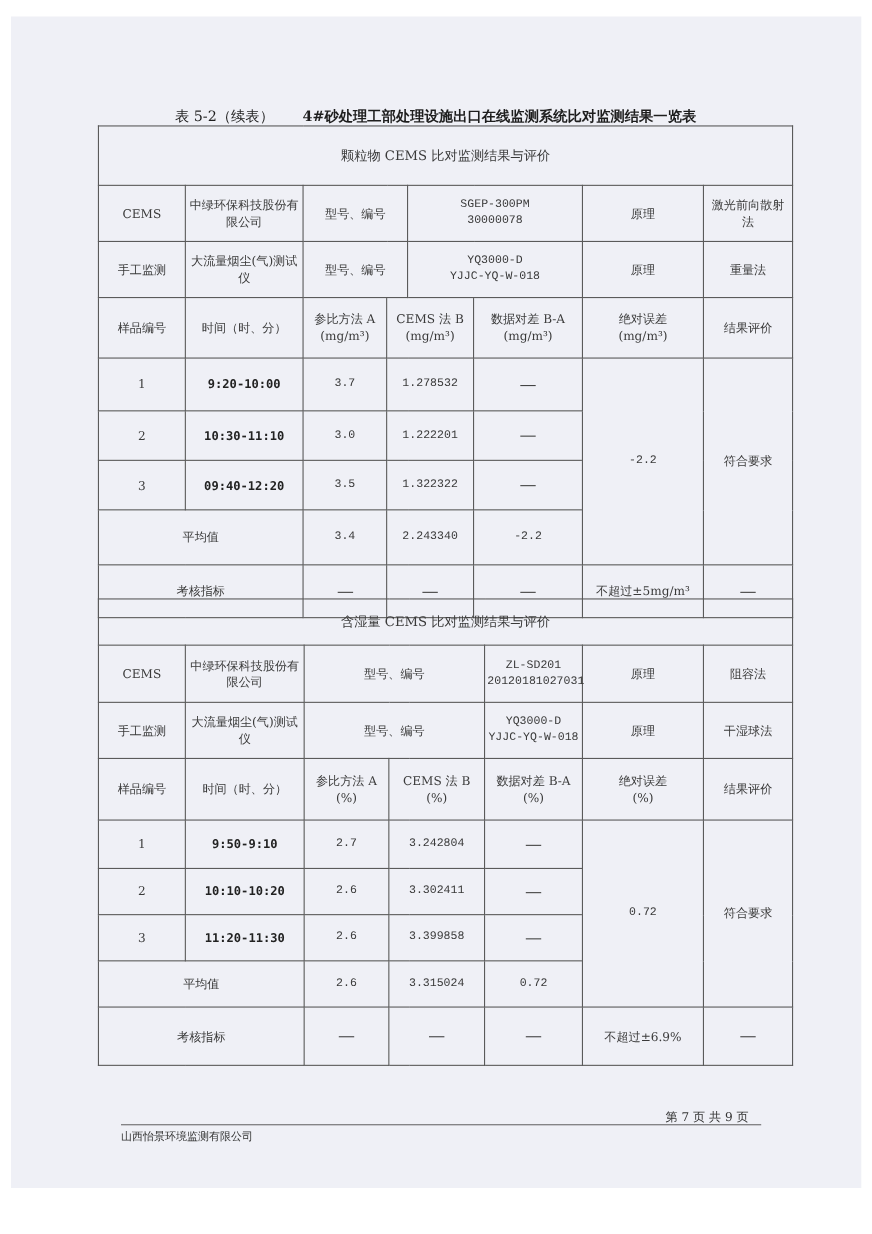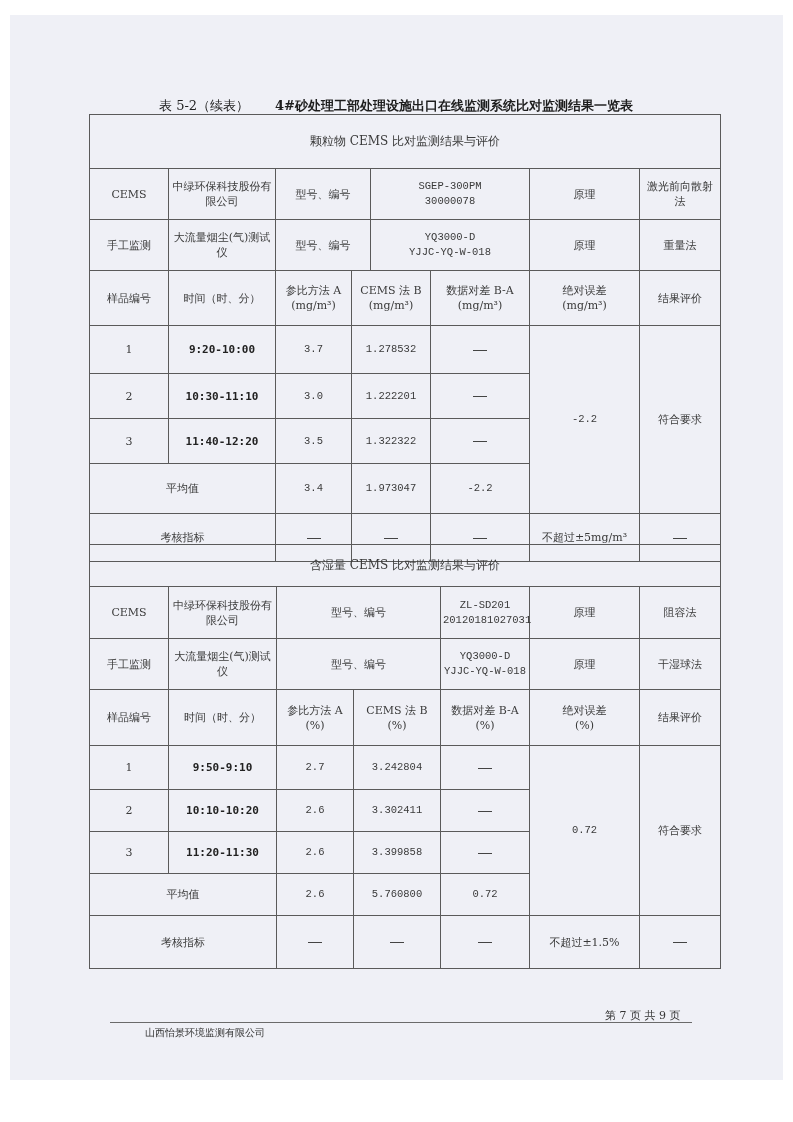--- a/index.html
+++ b/index.html
@@ -27,21 +27,21 @@
   }
   .tbl td.title { font-size: 12px; }
   .tbl td.bold { font-weight: bold; color: #222; font-family: "DejaVu Sans Mono", "Liberation Mono", monospace; font-size: 11px; text-align: center; }
   .tbl td.mono { font-family: Liberation Mono, monospace; font-size: 10.5px; }
   .tbl td .dash { display: inline-block; width: 14px; height: 0; border-top: 1.5px solid #444; vertical-align: middle; }
 
   #t1 { left: 89px; top: 114px; width: 631px; }
   #t2 { left: 89px; top: 544px; width: 631px; }
 
   .footer-line { position: absolute; left: 110px; top: 1022px; width: 582px; height: 0; border-top: 1.5px solid #6a6a6a; }
-  .footer-left { position: absolute; left: 110px; top: 1026px; font-size: 10px; color: #333; font-family: "DejaVu Sans", sans-serif; margin-left: 35px; }
+  .footer-left { position: absolute; left: 110px; top: 1026px; font-size: 10px; color: #333; font-family: "DejaVu Sans", sans-serif; }
   .footer-right { position: absolute; left: 605px; top: 1008px; font-size: 11px; color: #333; }
 </style>
 </head>
 <body>
 
 <div class="paper"></div>
 
 <div class="caption">
   <span class="cap-no">表 5-2（续表）</span>
   <span class="cap-title">4#砂处理工部处理设施出口在线监测系统比对监测结果一览表</span>
@@ -116,29 +116,29 @@
   </tr>
   <tr style="height:45px">
     <td>2</td>
     <td class="bold">10:30-11:10</td>
     <td class="mono">3.0</td>
     <td colspan="2" class="mono">1.222201</td>
     <td><span class="dash"></span></td>
   </tr>
   <tr style="height:45px">
     <td>3</td>
-    <td class="bold">11:40-12:20</td>
+    <td class="bold">09:40-12:20</td>
     <td class="mono">3.5</td>
     <td colspan="2" class="mono">1.322322</td>
     <td><span class="dash"></span></td>
   </tr>
   <tr style="height:50px">
     <td colspan="2">平均值</td>
     <td class="mono">3.4</td>
-    <td colspan="2" class="mono">1.973047</td>
+    <td colspan="2" class="mono">2.243340</td>
     <td class="mono">-2.2</td>
   </tr>
   <tr style="height:48px">
     <td colspan="2">考核指标</td>
     <td><span class="dash"></span></td>
     <td colspan="2"><span class="dash"></span></td>
     <td><span class="dash"></span></td>
     <td>不超过±5mg/m³</td>
     <td><span class="dash"></span></td>
   </tr>
@@ -222,29 +222,29 @@
   <tr style="height:42px">
     <td>3</td>
     <td class="bold">11:20-11:30</td>
     <td class="mono">2.6</td>
     <td colspan="2" class="mono">3.399858</td>
     <td><span class="dash"></span></td>
   </tr>
   <tr style="height:42px">
     <td colspan="2">平均值</td>
     <td class="mono">2.6</td>
-    <td colspan="2" class="mono">5.760800</td>
+    <td colspan="2" class="mono">3.315024</td>
     <td class="mono">0.72</td>
   </tr>
   <tr style="height:53px">
     <td colspan="2">考核指标</td>
     <td><span class="dash"></span></td>
     <td colspan="2"><span class="dash"></span></td>
     <td><span class="dash"></span></td>
-    <td>不超过±1.5%</td>
+    <td>不超过±6.9%</td>
     <td><span class="dash"></span></td>
   </tr>
 </tbody>
   </table>
 
 <div class="footer-line"></div>
 <div class="footer-left">山西怡景环境监测有限公司</div>
 <div class="footer-right">第 7 页 共 9 页</div>
 
 </body></html>

